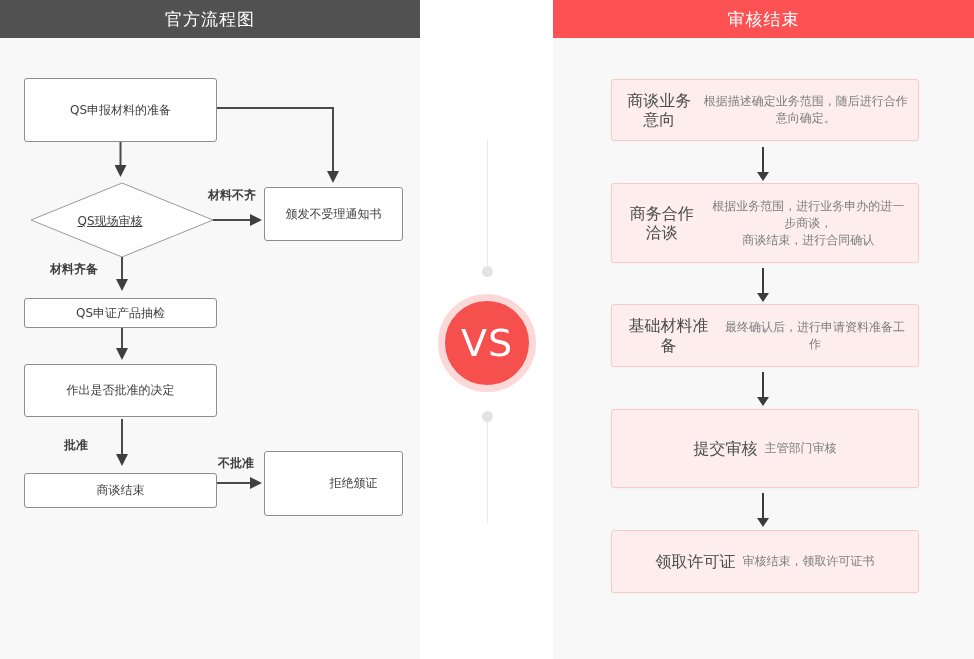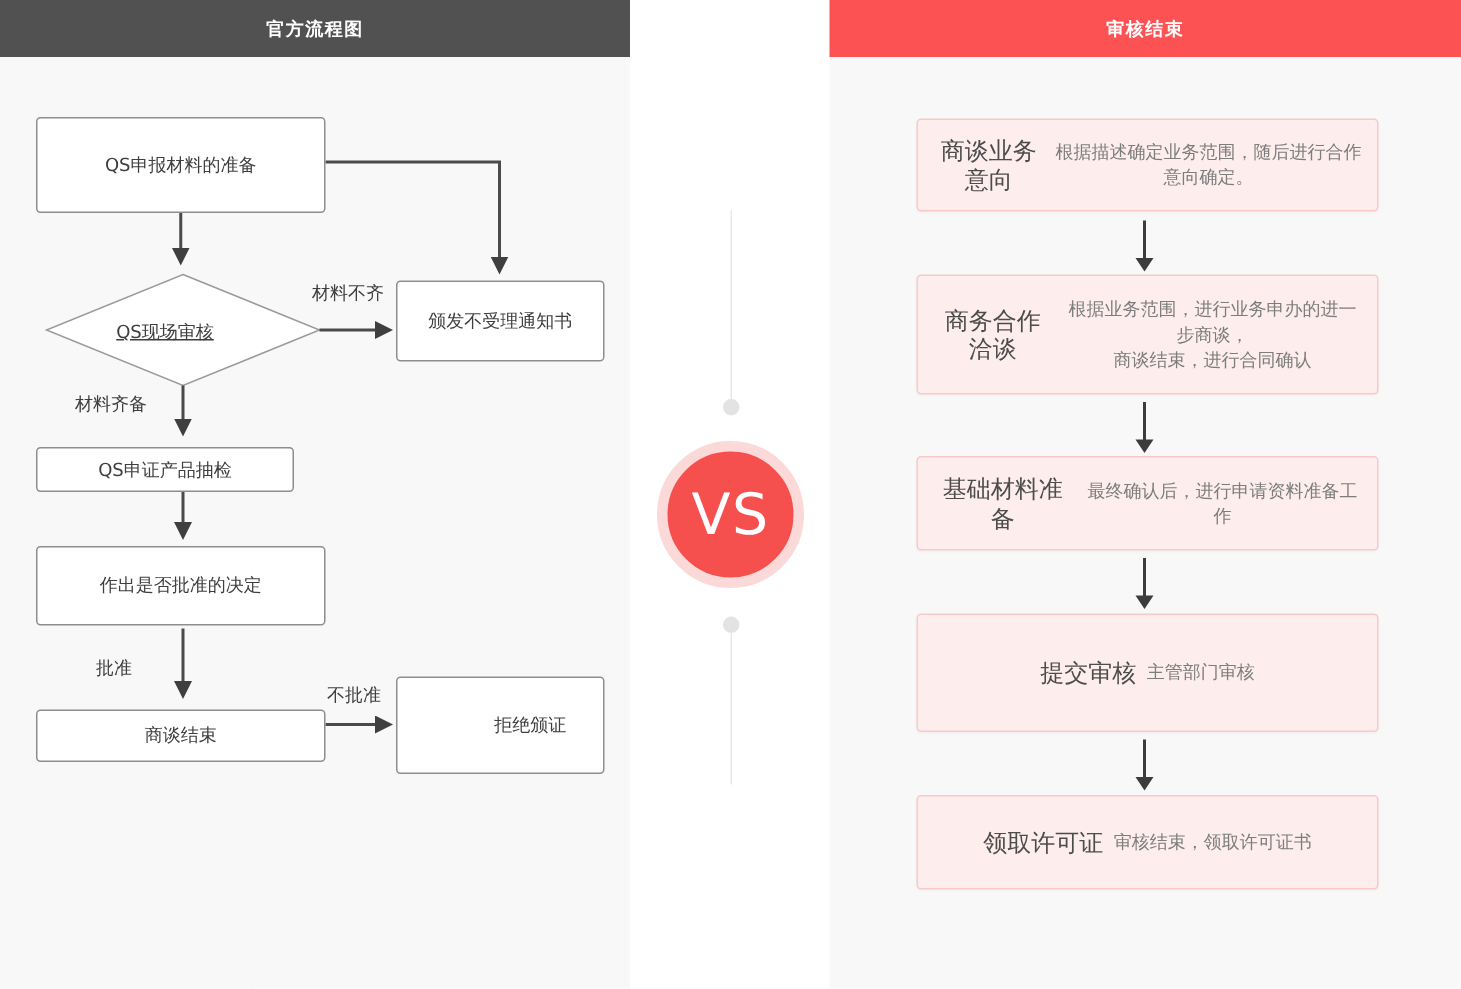--- a/index.html
+++ b/index.html
@@ -11,21 +11,21 @@
   .stage { position: relative; width: 974px; height: 659px; background: #ffffff; }
 
   
   .panel { position: absolute; top: 0; height: 659px; }
   .panel-left  { left: 0;    width: 420px; background: #f8f8f8; }
   .panel-right { left: 553px; width: 421px; background: #f8f8f8; }
 
   .panel-header {
     position: absolute; top: 0; left: 0; right: 0; height: 38px;
     display: flex; align-items: center; justify-content: center;
-    color: #ffffff; font-size: 12px; font-weight: bold; letter-spacing: 1px;
+    color: #ffffff; font-size: 17px; font-weight: normal; letter-spacing: 1px;
   }
   .panel-header.dark { background: #515151; }
   .panel-header.red  { background: #fc5254; }
 
   .flow-area { position: absolute; left: 0; top: 0; width: 100%; height: 100%; }
 
   
   .edges-svg { position: absolute; left: 0; top: 0; }
   .fnode {
     position: absolute; background: #ffffff;
@@ -33,20 +33,21 @@
     display: flex; align-items: center; justify-content: center;
     font-size: 12px; color: #3e3e3e; text-align: center; line-height: 1.35;
   }
   .diamond-label {
     position: absolute; font-size: 12px; color: #3e3e3e;
     text-align: center;
   }
   .edge-label {
     position: absolute; font-size: 12px; color: #3e3e3e; text-align: center;
     white-space: nowrap;
+    font-weight: bold;
   }
 
   
   .divider { position: absolute; left: 420px; top: 0; width: 133px; height: 659px; background: #ffffff; }
   .vline { position: absolute; left: 67px; width: 1px; background: #e9e9e9; }
   .vline.top { top: 140px; height: 128px; }
   .vline.bottom { top: 422px; height: 101px; }
   .dot { position: absolute; left: 62px; width: 11px; height: 11px; border-radius: 50%; background: #e3e3e3; }
   .dot.top { top: 266px; }
   .dot.bottom { top: 411px; }
@@ -108,21 +109,21 @@
       <div class="fnode" style="left:24px; top:78px; width:193px; height:64px;">
         <span>QS申报材料的准备</span>
       </div>
 
       <div class="diamond-label" style="left:40px; top:213px; width:140px;text-decoration:underline;">QS现场审核</div>
 
       <div class="fnode" style="left:264px; top:187px; width:139px; height:54px;">
         <span>颁发不受理通知书</span>
       </div>
 
-      <div class="fnode" style="left:24px; top:298px; width:172px; height:30px;">
+      <div class="fnode" style="left:24px; top:298px; width:193px; height:30px;">
         <span>QS申证产品抽检</span>
       </div>
 
       <div class="fnode" style="left:24px; top:364px; width:193px; height:53px;">
         <span>作出是否批准的决定</span>
       </div>
 
       <div class="fnode" style="left:24px; top:473px; width:193px; height:35px;">
         <span>商谈结束</span>
       </div>

